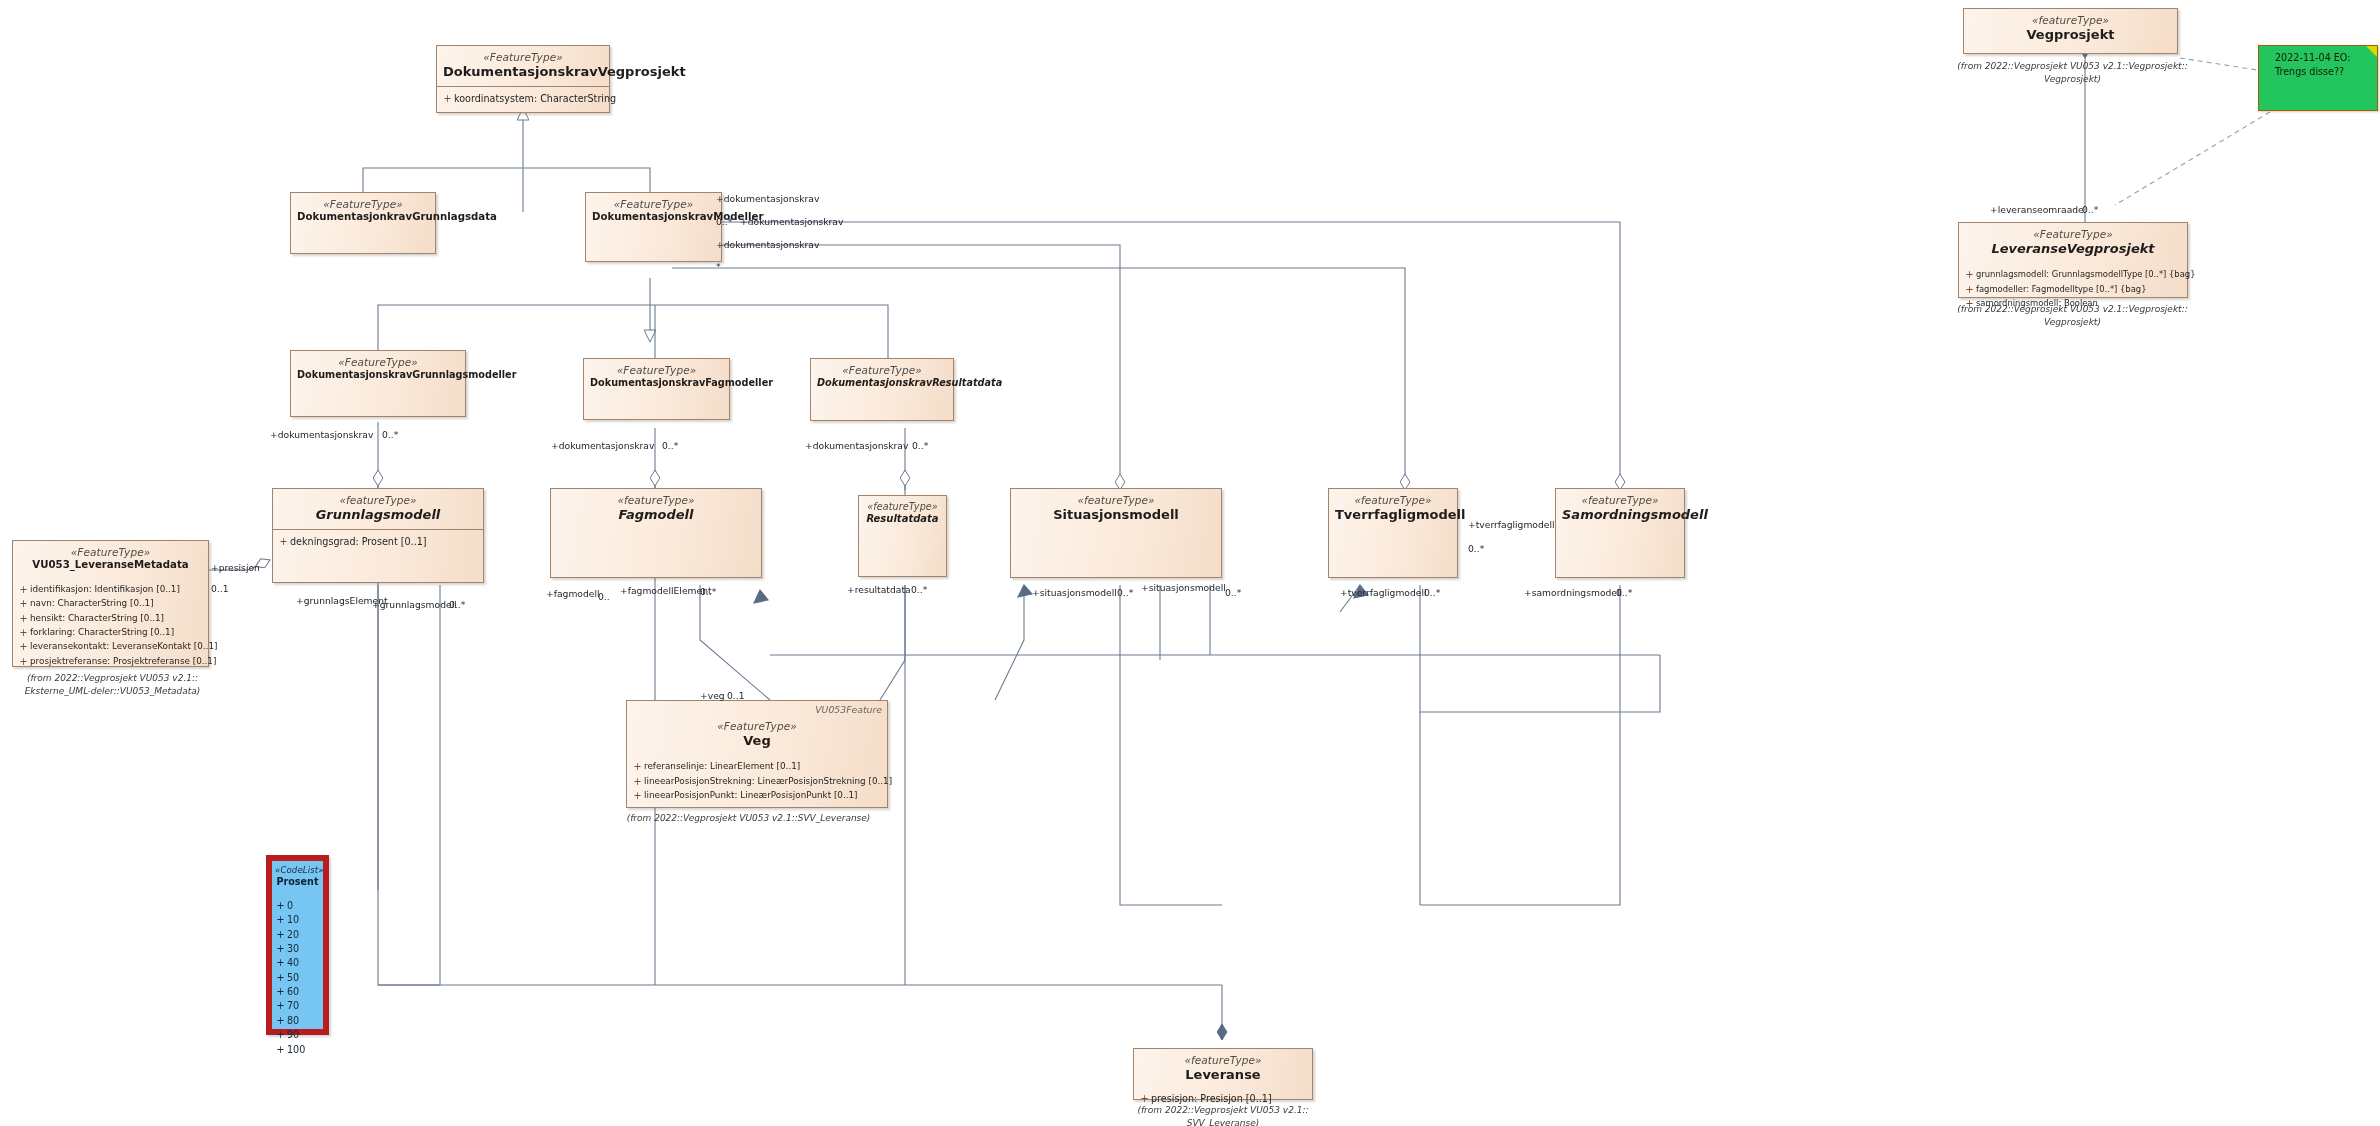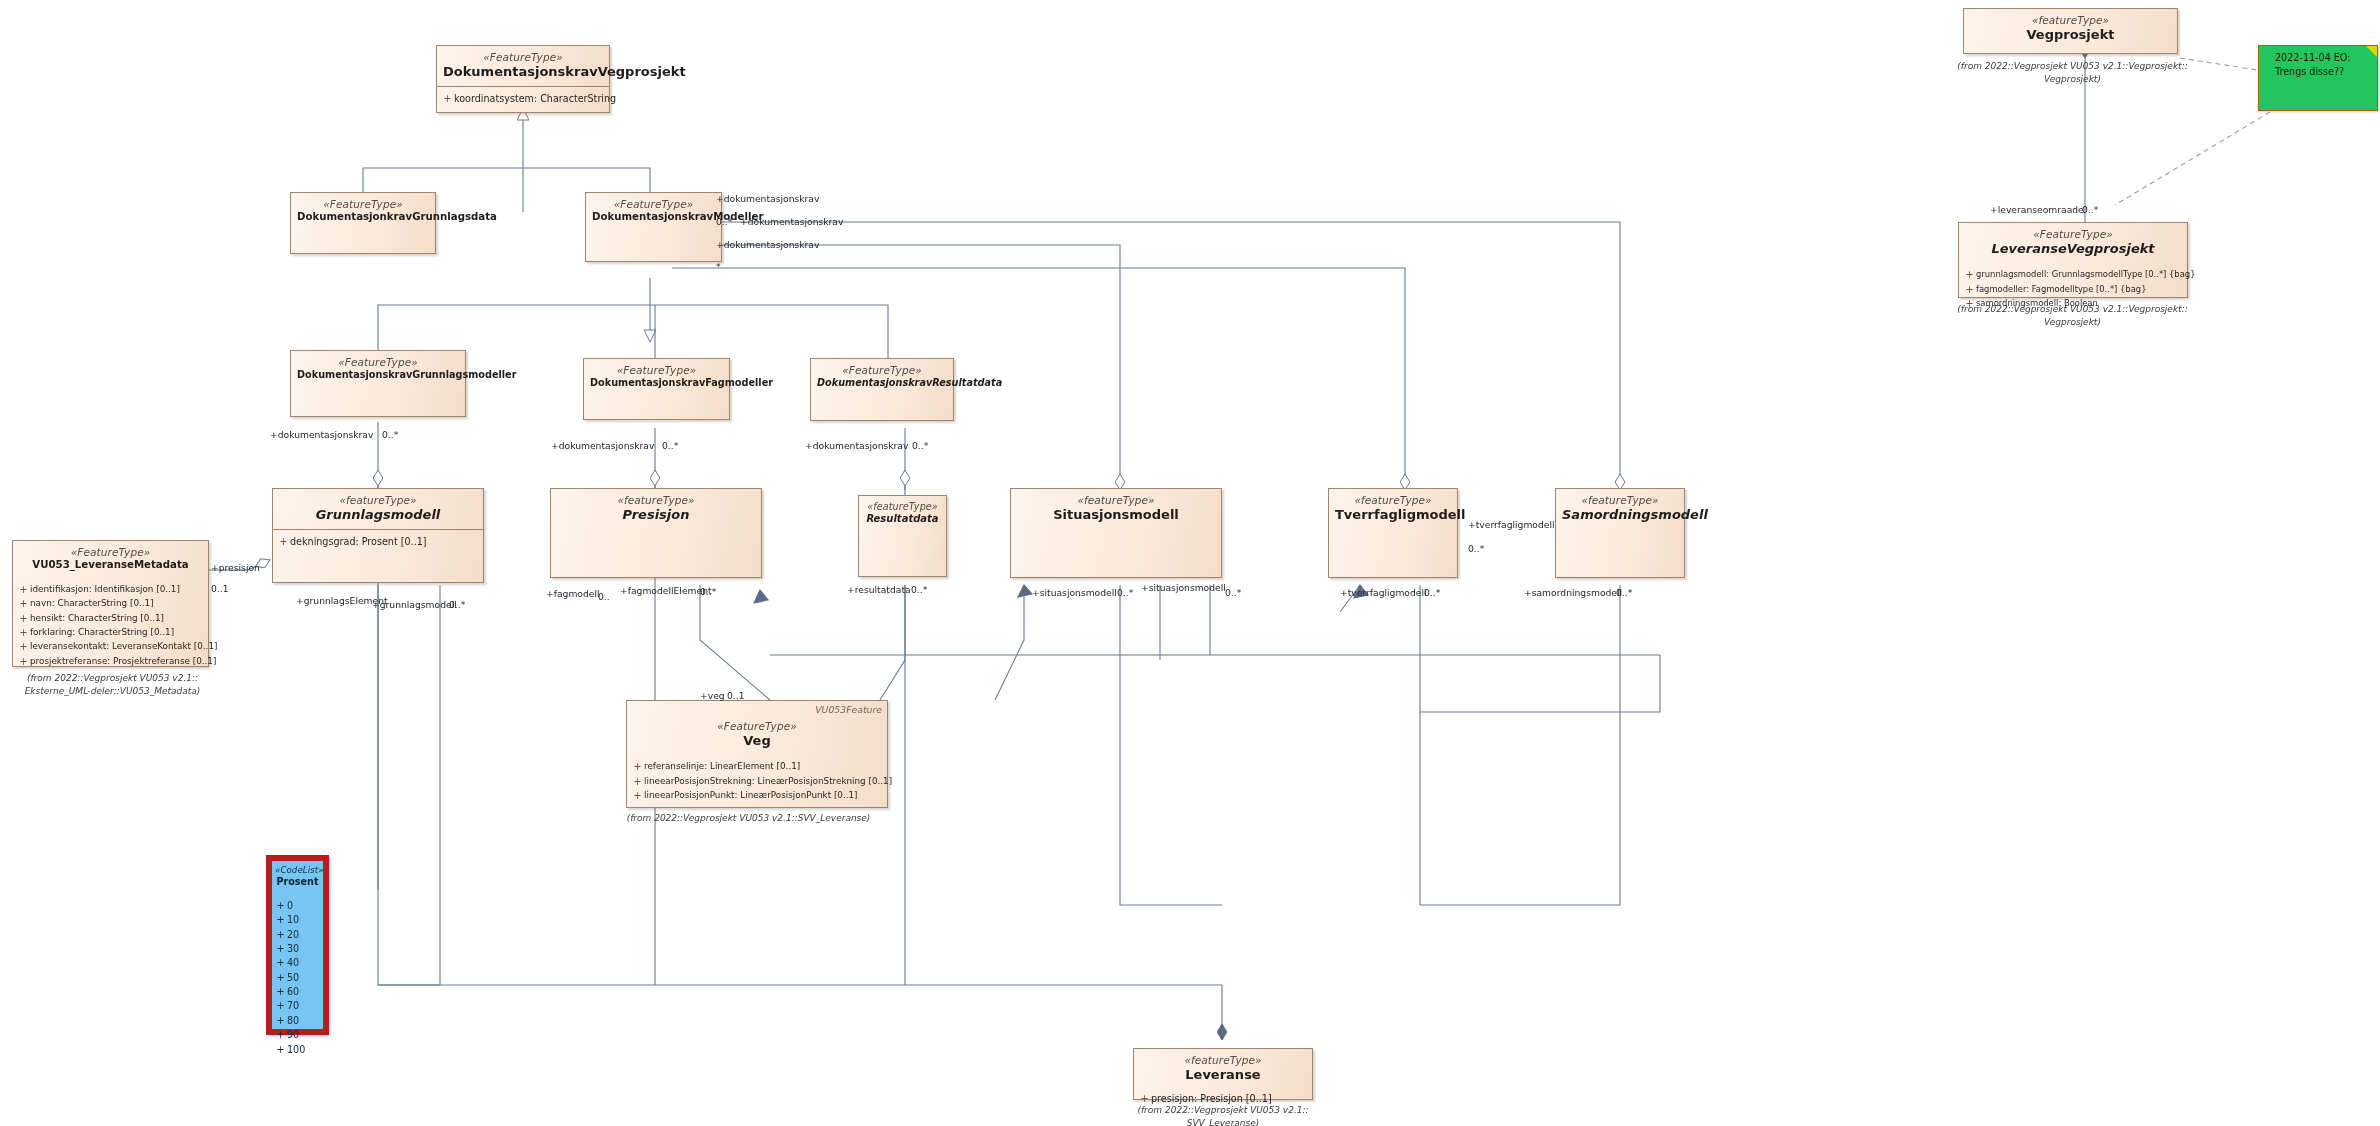--- a/index.html
+++ b/index.html
@@ -288,21 +288,21 @@
       <div class="attr">
         <span class="vis">+</span>
         <span>dekningsgrad: Prosent [0..1]</span>
       </div>
     </div>
   </div>
 
   <div class="uml-class" style="left:550px;top:488px;width:212px;height:90px;">
     <div class="hdr">
       <span class="stereo">«featureType»</span>
-      <span class="cname abstract">Presisjon</span>
+      <span class="cname abstract">Fagmodell</span>
     </div>
     <div class="filler"></div>
   </div>
 
   <div class="uml-class" style="left:858px;top:495px;width:89px;height:82px;">
     <div class="hdr">
       <span class="stereo" style="font-size:9.6px;">«featureType»</span>
       <span class="cname abstract" style="font-size:10px;">Resultatdata</span>
     </div>
     <div class="filler"></div>

